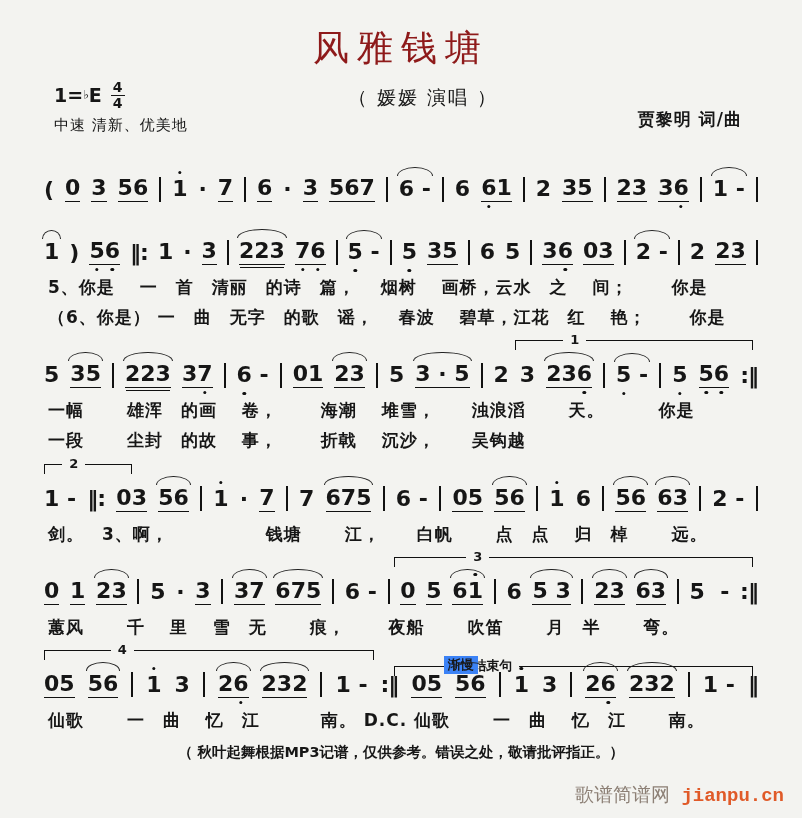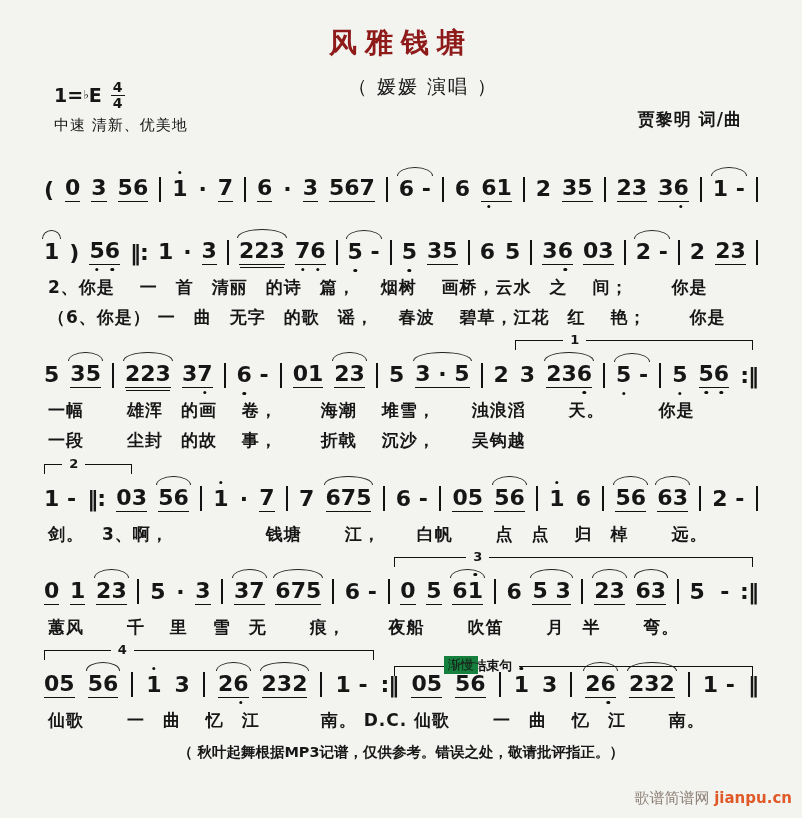--- a/index.html
+++ b/index.html
@@ -3,21 +3,21 @@
 <meta charset="utf-8">
 <style>
   html,body{margin:0;padding:0;}
   .page{
     width:802px;height:818px;position:relative;overflow:hidden;
     background:#f3f3f0;color:#161616;
     font-family:"DejaVu Sans","Liberation Sans",sans-serif;
   }
   
   .header{position:relative;text-align:center;padding-top:24px;height:126px;}
-  .title{font-size:28px;font-weight:bold;letter-spacing:8px;}
+  .title{font-size:36px;font-weight:normal;letter-spacing:8px;}
   .subtitle{font-size:19px;font-weight:normal;margin-top:12px;letter-spacing:2px;margin-left:44px;}
   .keyblock{position:absolute;left:54px;top:80px;font-size:19px;font-weight:bold;display:flex;align-items:center;}
   .keyblock sup{font-size:12px;vertical-align:super;}
   .ts{display:inline-flex;flex-direction:column;margin-left:9px;font-size:14px;line-height:1.05;text-align:center;}
   .ts .num{border-bottom:1.5px solid #161616;padding:0 2px;}
   .ts .den{padding:0 2px;}
   .tempo{position:absolute;left:54px;top:116px;font-size:15px;font-weight:normal;letter-spacing:1px;}
   .credit{position:absolute;right:60px;top:108px;font-size:17px;font-weight:bold;letter-spacing:1px;}
   
   .score{padding:4px 44px 0 44px;}
@@ -30,24 +30,24 @@
     border:1.6px solid #222;border-bottom:none;border-radius:50% 50% 0 0/100% 100% 0 0;}
   .ch{position:relative;display:inline-block;}
   .ch.hi::before{content:'';position:absolute;left:50%;top:-6px;width:3.4px;height:3.4px;background:#111;border-radius:50%;transform:translateX(-50%);}
   .ch.lo::after{content:'';position:absolute;left:50%;bottom:-8px;width:3.4px;height:3.4px;background:#111;border-radius:50%;transform:translateX(-50%);}
   .bar{display:inline-block;width:2px;height:25px;background:#111;}
   .sym{font-weight:bold;font-size:22px;letter-spacing:-1px;}
   .ptxt{font-weight:bold;font-size:22px;}
   .lyric{font-size:17px;font-weight:bold;line-height:1.48;margin-top:5px;margin-left:4px;white-space:pre;letter-spacing:1px;}
   .volta{position:absolute;top:0;height:9px;border-top:1.7px solid #111;border-left:1.7px solid #111;border-right:1.7px solid #111;}
   .vlabel{position:absolute;top:-8px;left:20%;background:#f3f3f0;padding:0 7px;font-size:13px;font-weight:bold;line-height:1;}
-  .mark{position:absolute;top:6px;font-size:13px;font-weight:normal;background:#15803d;padding:0 4px;}
+  .mark{position:absolute;top:6px;font-size:13px;font-weight:bold;background:#3b82f6;padding:0 4px;}
   
   .footer-note{text-align:center;font-size:14.5px;font-weight:bold;margin-top:2px;}
-  .watermark{position:absolute;right:10px;bottom:10px;font-size:15px;}
+  .watermark{position:absolute;right:18px;bottom:10px;font-size:19px;font-family:Liberation Mono, monospace;}
   .wm-site{color:#8d8076;}
   .wm-domain{color:#e05a28;text-decoration:none;font-weight:bold;}
 </style>
 </head>
 <body>
 
 <div class="page">
 
   <div class="header">
     <div class="title" style="color: rgb(142, 26, 26);">风雅钱塘</div>
@@ -122,21 +122,21 @@
           <span class="bar"></span>
           <span class="tok u1"><span class="ch">3</span><span class="ch lo">6</span></span>
           <span class="tok u1"><span class="ch">0</span><span class="ch">3</span></span>
           <span class="bar"></span>
           <span class="tok a"><span class="ch">2</span><span class="ch"> </span><span class="ch">-</span></span>
           <span class="bar"></span>
           <span class="tok"><span class="ch">2</span></span>
           <span class="tok u1"><span class="ch">2</span><span class="ch">3</span></span>
           <span class="bar"></span>
         </div>
-        <div class="lyric">2、你是　 一　首　清丽　的诗　篇，　 烟树　 画桥，云水　之　 间；　　 你是</div>
+        <div class="lyric">5、你是　 一　首　清丽　的诗　篇，　 烟树　 画桥，云水　之　 间；　　 你是</div>
         <div class="lyric">（6、你是） 一　曲　无字　的歌　谣，　 春波　 碧草，江花　红　 艳；　　 你是</div>
       </div>
       <div class="system">
         <div class="volta" style="left: 66%; width: 33%;">
           <span class="vlabel">1</span>
         </div>
         <div class="nrow">
           <span class="tok"><span class="ch">5</span></span>
           <span class="tok u1 a"><span class="ch">3</span><span class="ch">5</span></span>
           <span class="bar"></span>

